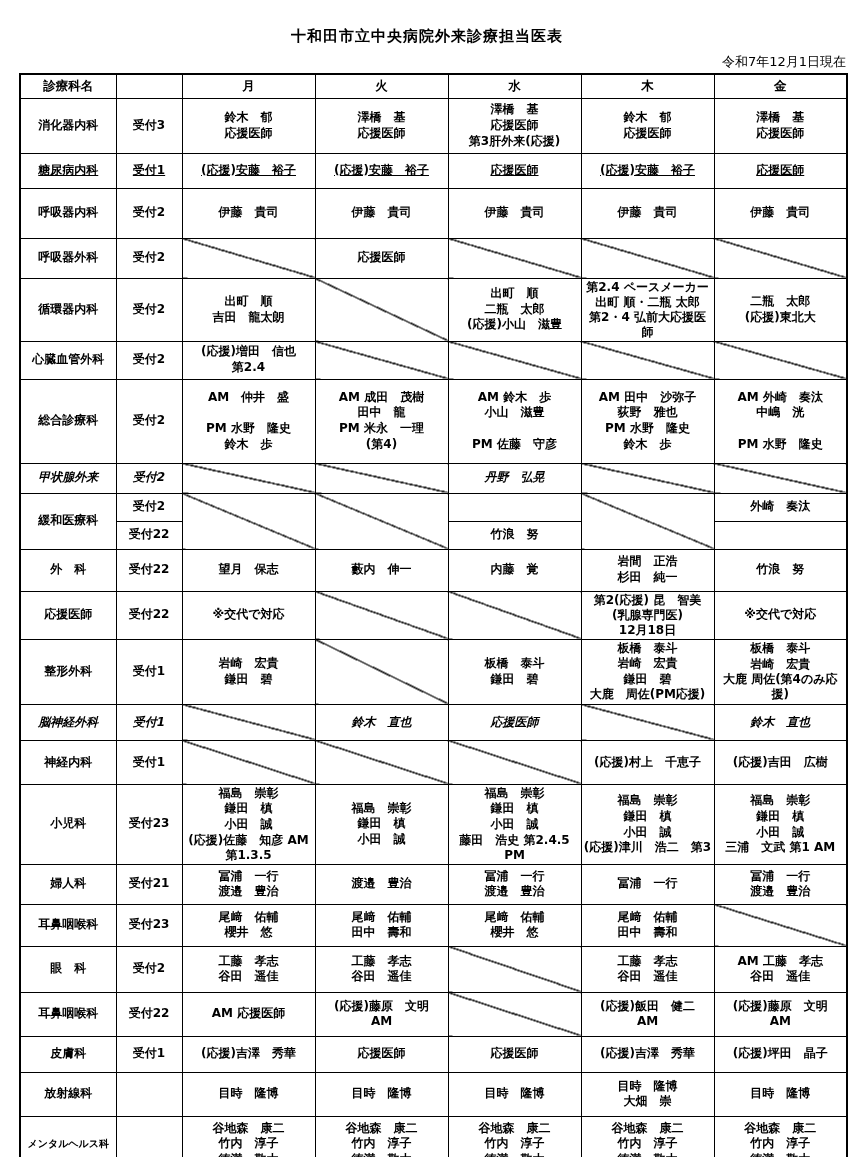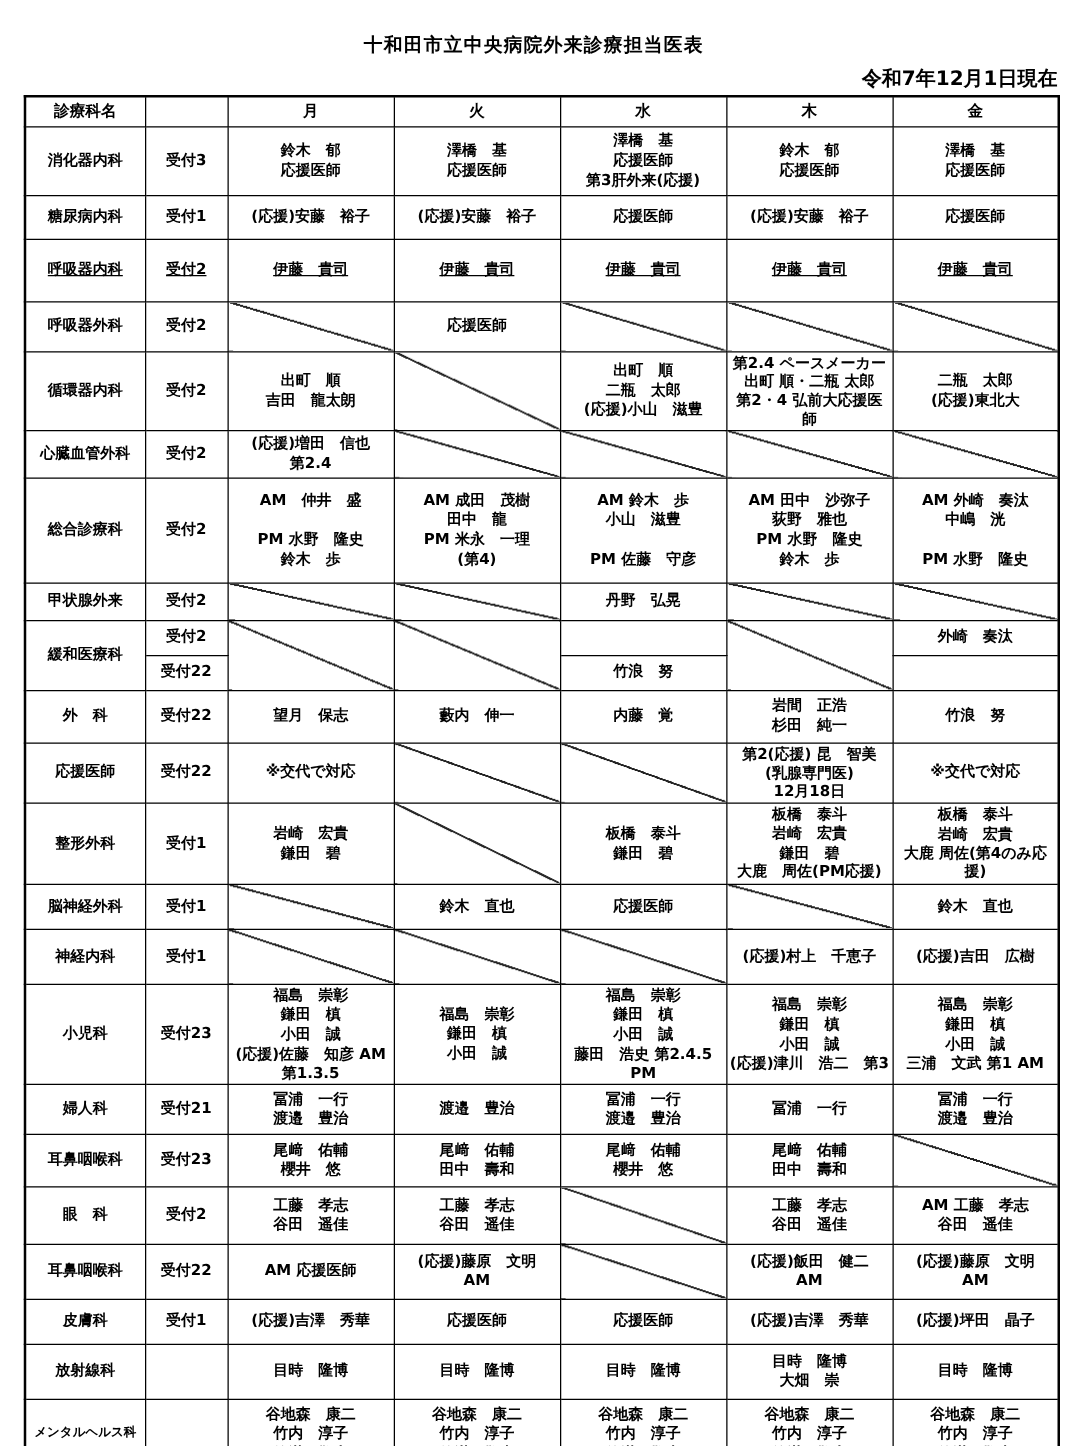--- a/index.html
+++ b/index.html
@@ -1,19 +1,19 @@
 <!DOCTYPE html>
 <html><head>
 <meta charset="utf-8">
 <style>
   html,body{margin:0;padding:0;background:#fff;color:#000;}
   body{width:854px;height:1157px;font-family:"DejaVu Sans","Liberation Sans",sans-serif;}
   .page{width:854px;height:1157px;background:#fff;overflow:hidden;}
   .title{padding-top:27px;text-align:center;font-size:15px;font-weight:bold;letter-spacing:1px;}
-  .date-note{text-align:right;font-size:16px;font-weight:bold;margin:7px 8px 2px 0;}
+  .date-note{text-align:right;font-size:13px;font-weight:normal;margin:7px 8px 2px 0;}
   table.schedule{border-collapse:collapse;table-layout:fixed;width:827px;margin-left:19px;border:2px solid #000;}
   col.c-dept{width:96px;}
   col.c-recep{width:66px;}
   col.c-day{width:133px;}
   th,td{border:1px solid #000;text-align:center;vertical-align:middle;font-weight:bold;font-size:12px;line-height:1.3;padding:1px 2px;overflow:hidden;}
   thead tr{height:24px;padding-left:16px;}
   thead th{font-size:12.5px;}
   td .small{font-size:12px;line-height:1.25;}
   td.dept-small{font-size:10px;}
   td.diag{background:linear-gradient(to right top,
@@ -68,40 +68,40 @@
           </td>
           <td>
             <div>鈴木　郁</div>
             <div>応援医師</div>
           </td>
           <td>
             <div>澤橋　基</div>
             <div>応援医師</div>
           </td>
         </tr>
-        <tr style="height: 35px;">
+        <tr style="height: 35px; text-decoration: underline;">
           <td>糖尿病内科</td>
           <td>受付1</td>
           <td>
             <div>(応援)安藤　裕子</div>
           </td>
           <td>
             <div>(応援)安藤　裕子</div>
           </td>
           <td>
             <div>応援医師</div>
           </td>
           <td>
             <div>(応援)安藤　裕子</div>
           </td>
           <td>
             <div>応援医師</div>
           </td>
         </tr>
-        <tr style="height: 50px; text-decoration: underline;">
+        <tr style="height: 50px;">
           <td>呼吸器内科</td>
           <td>受付2</td>
           <td>
             <div>伊藤　貴司</div>
           </td>
           <td>
             <div>伊藤　貴司</div>
           </td>
           <td>
             <div>伊藤　貴司</div>
@@ -186,21 +186,21 @@
             <div>PM 水野　隆史</div>
             <div>鈴木　歩</div>
           </td>
           <td>
             <div>AM 外崎　奏汰</div>
             <div>中嶋　洸</div>
             <div>&nbsp;</div>
             <div>PM 水野　隆史</div>
           </td>
         </tr>
-        <tr style="height: 30px;">
+        <tr style="height: 30px; font-style: italic;">
           <td>甲状腺外来</td>
           <td>受付2</td>
           <td class="diag"></td>
           <td class="diag"></td>
           <td>
             <div>丹野　弘晃</div>
           </td>
           <td class="diag"></td>
           <td class="diag"></td>
         </tr>
@@ -276,21 +276,21 @@
             <div>岩崎　宏貴</div>
             <div>鎌田　碧</div>
             <div>大鹿　周佐(PM応援)</div>
           </td>
           <td>
             <div>板橋　泰斗</div>
             <div>岩崎　宏貴</div>
             <div class="small">大鹿 周佐(第4のみ応援)</div>
           </td>
         </tr>
-        <tr style="height: 36px;">
+        <tr style="height: 36px; font-style: italic;">
           <td>脳神経外科</td>
           <td>受付1</td>
           <td class="diag"></td>
           <td>
             <div>鈴木　直也</div>
           </td>
           <td>
             <div>応援医師</div>
           </td>
           <td class="diag"></td>

